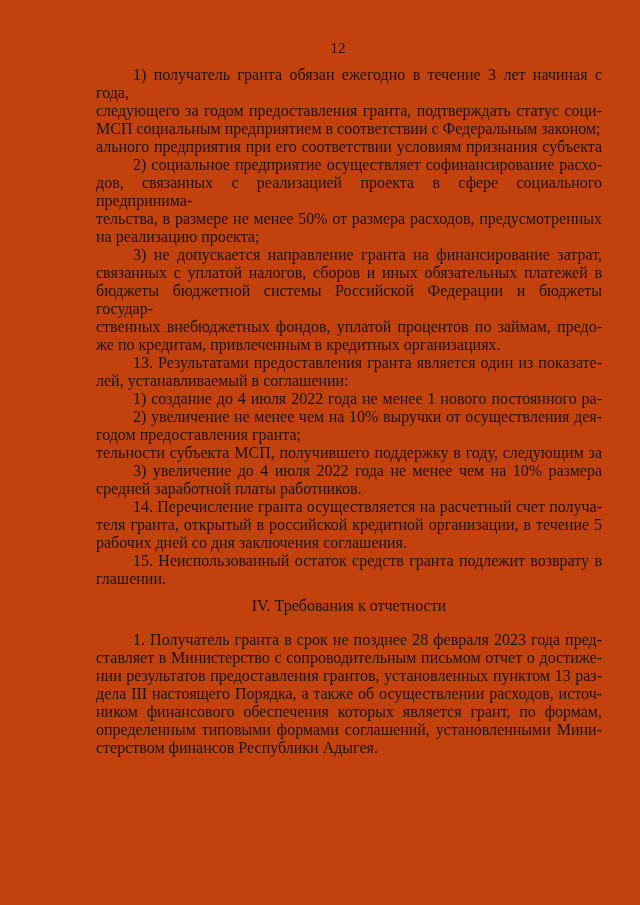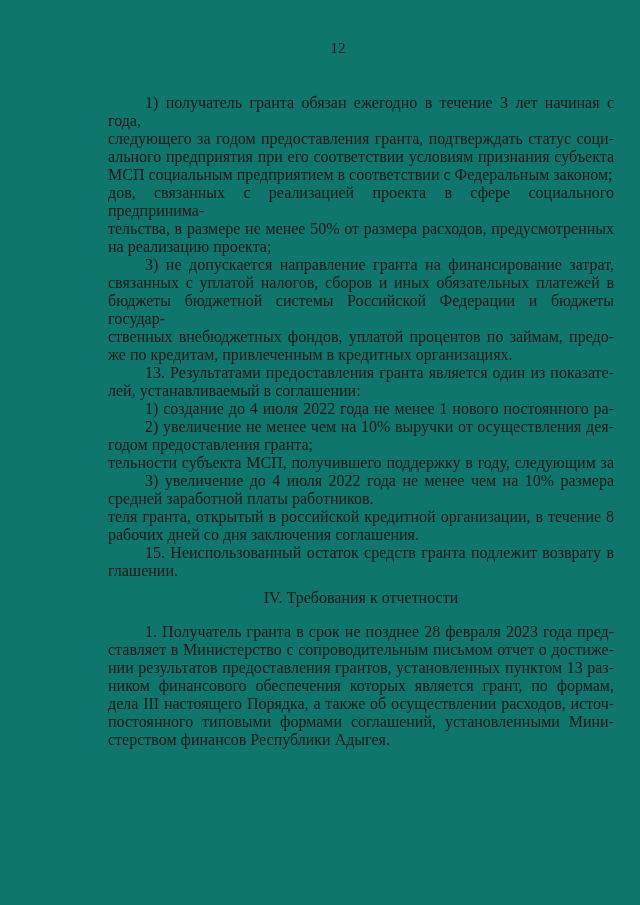--- a/index.html
+++ b/index.html
@@ -4,42 +4,41 @@
 <style>
   html, body {
     margin: 0;
     padding: 0;
     background: #ffffff;
   }
   .page {
     position: relative;
     width: 640px;
     height: 905px;
-    background: #0f766e;
+    background: #c2410c;
     font-family: "Liberation Serif", "DejaVu Serif", serif;
     color: #161616;
     overflow: hidden;
   }
   .page-number {
     position: absolute;
     top: 39px;
     left: 96px;
     width: 484px;           
     text-align: center;
     font-size: 15px;
     line-height: 18px;
   }
   .doc-body {
     position: absolute;
     top: 66px;
-    left: 108px;
+    left: 96px;
     width: 506px;
     font-size: 16px;
     line-height: 18px;
-    margin-top: 28px;
   }
   .paragraph { margin: 0; }
   .paragraph .line {
     text-align: justify;
     text-align-last: justify;
     white-space: normal;
   }
   .paragraph .line.first { text-indent: 37px; }
   .paragraph .line.last  { text-align-last: left; }
   .heading { margin-top: 9px; margin-bottom: 16px; }
@@ -51,24 +50,25 @@
 </style>
 </head>
 <body>
 
 <div class="page">
   <div class="page-number">12</div>
   <div class="doc-body">
       <div class="paragraph">
         <div class="line first">1) получатель гранта обязан ежегодно в течение 3 лет начиная с года,</div>
         <div class="line">следующего за годом предоставления гранта, подтверждать статус соци-</div>
+        <div class="line last">МСП социальным предприятием в соответствии с Федеральным законом;</div>
         <div class="line">ального предприятия при его соответствии условиям признания субъекта</div>
-        <div class="line last">МСП социальным предприятием в соответствии с Федеральным законом;</div>
       </div>
       <div class="paragraph">
+        <div class="line first">2) социальное предприятие осуществляет софинансирование расхо-</div>
         <div class="line">дов, связанных с реализацией проекта в сфере социального предпринима-</div>
         <div class="line">тельства, в размере не менее 50% от размера расходов, предусмотренных</div>
         <div class="line last">на реализацию проекта;</div>
       </div>
       <div class="paragraph">
         <div class="line first">3) не допускается направление гранта на финансирование затрат,</div>
         <div class="line">связанных с уплатой налогов, сборов и иных обязательных платежей в</div>
         <div class="line">бюджеты бюджетной системы Российской Федерации и бюджеты государ-</div>
         <div class="line">ственных внебюджетных фондов, уплатой процентов по займам, предо-</div>
         <div class="line last">же по кредитам, привлеченным в кредитных организациях.</div>
@@ -83,33 +83,34 @@
       <div class="paragraph">
         <div class="line first">2) увеличение не менее чем на 10% выручки от осуществления дея-</div>
         <div class="line last">годом предоставления гранта;</div>
         <div class="line">тельности субъекта МСП, получившего поддержку в году, следующим за</div>
       </div>
       <div class="paragraph">
         <div class="line first">3) увеличение до 4 июля 2022 года не менее чем на 10% размера</div>
         <div class="line last">средней заработной платы работников.</div>
       </div>
       <div class="paragraph">
-        <div class="line">теля гранта, открытый в российской кредитной организации, в течение 8</div>
+        <div class="line first">14. Перечисление гранта осуществляется на расчетный счет получа-</div>
+        <div class="line">теля гранта, открытый в российской кредитной организации, в течение 5</div>
         <div class="line last">рабочих дней со дня заключения соглашения.</div>
       </div>
       <div class="paragraph">
         <div class="line first">15. Неиспользованный остаток средств гранта подлежит возврату в</div>
         <div class="line last">глашении.</div>
       </div>
       <div class="heading">
         <div class="line first last">IV. Требования к отчетности</div>
       </div>
       <div class="paragraph">
         <div class="line first">1. Получатель гранта в срок не позднее 28 февраля 2023 года пред-</div>
         <div class="line">ставляет в Министерство с сопроводительным письмом отчет о достиже-</div>
         <div class="line">нии результатов предоставления грантов, установленных пунктом 13 раз-</div>
+        <div class="line">дела III настоящего Порядка, а также об осуществлении расходов, источ-</div>
         <div class="line">ником финансового обеспечения которых является грант, по формам,</div>
-        <div class="line">дела III настоящего Порядка, а также об осуществлении расходов, источ-</div>
-        <div class="line">постоянного типовыми формами соглашений, установленными Мини-</div>
+        <div class="line">определенным типовыми формами соглашений, установленными Мини-</div>
         <div class="line last">стерством финансов Республики Адыгея.</div>
       </div>
     </div>
 </div>
 
 </body></html>

